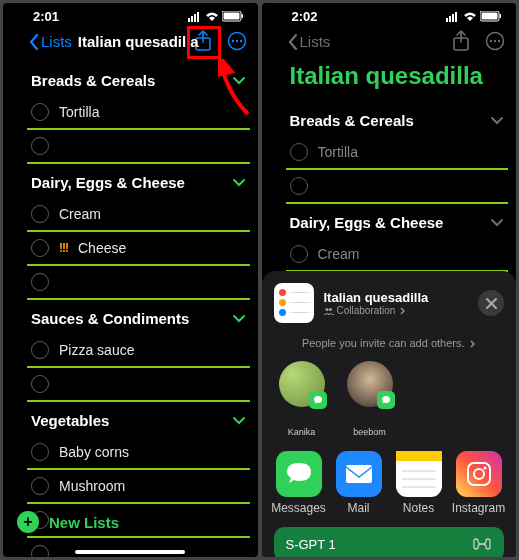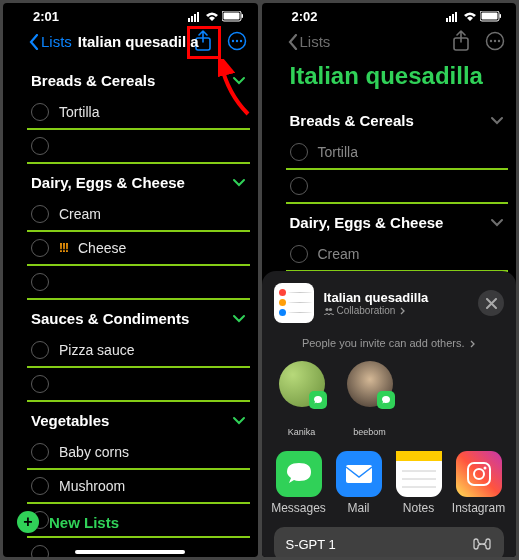--- a/index.html
+++ b/index.html
@@ -53,21 +53,21 @@
   .badge{position:absolute;right:-2px;bottom:-2px;width:18px;height:18px;border-radius:5px;background:#30d158;display:flex;align-items:center;justify-content:center;font-size:11px;}
   .pname{font-size:9px;color:#ccc;}
   .apps{display:flex;gap:10px;padding-bottom:12px;}
   .app{display:flex;flex-direction:column;align-items:center;gap:4px;width:50px;}
   .appic{width:46px;height:46px;border-radius:11px;display:flex;align-items:center;justify-content:center;font-size:24px;}
   .a-msg{background:#30d158;}
   .a-mail{background:#1e88ff;}
   .a-notes{background:#fff;}
   .a-ig{background:linear-gradient(45deg,#fd5,#ff543e,#c837ab);}
   .aname{font-size:12px;color:#ccc;}
-  .shortcut{background:#404040;border-radius:10px;padding:10px 12px;display:flex;align-items:center;justify-content:space-between;font-size:13px;margin-bottom:-4px;height:34px;overflow:hidden;}
+  .shortcut{background:#15803d;border-radius:10px;padding:10px 12px;display:flex;align-items:center;justify-content:space-between;font-size:13px;margin-bottom:-4px;height:34px;overflow:hidden;}
 </style>
 </head>
 <body>
 
 <div class="phone">
   <div class="status">
     <span>2:01</span>
     <span class="sig">
       <svg width="14" height="10" viewBox="0 0 14 10">
           <rect x="0" y="6" width="2" height="4" fill="#fff"></rect>

